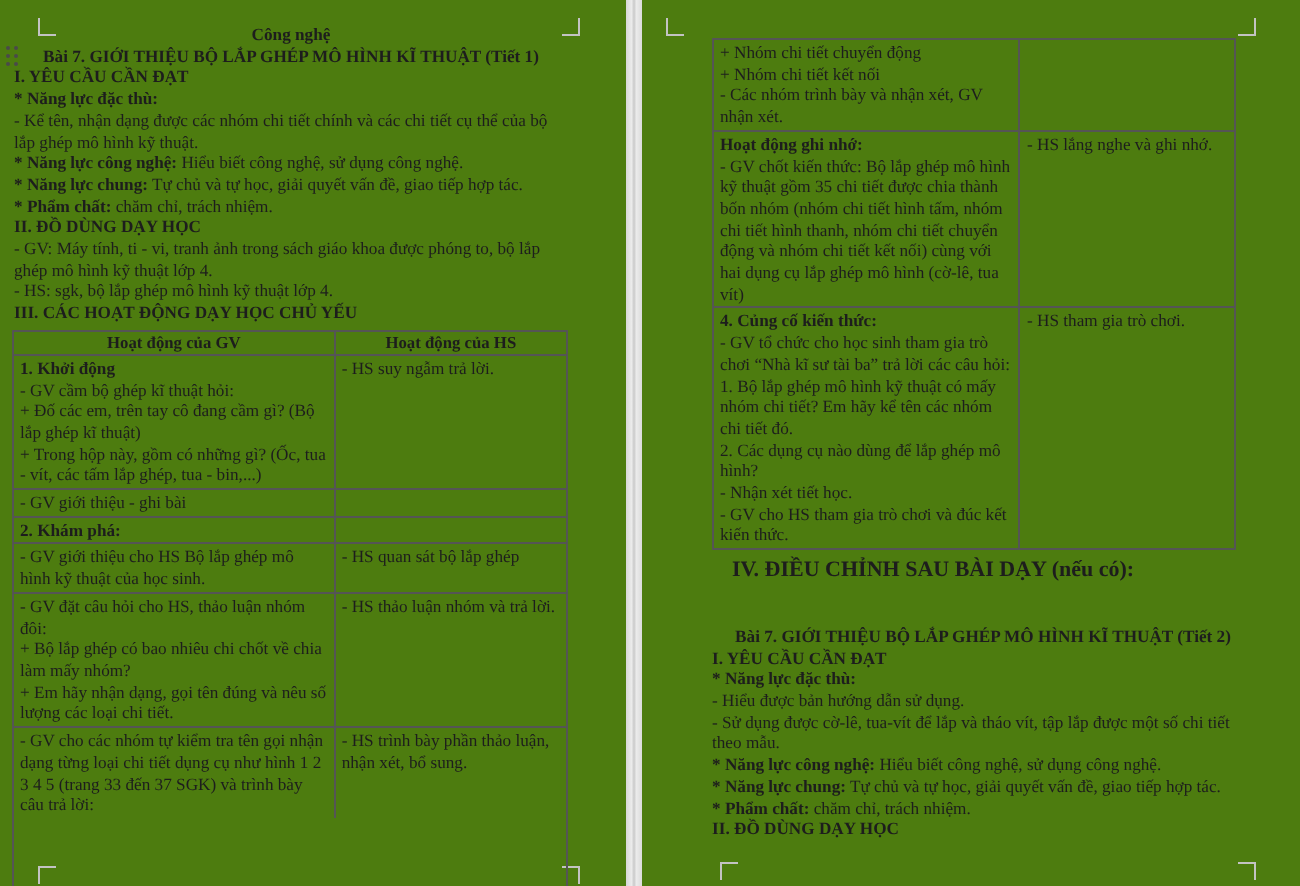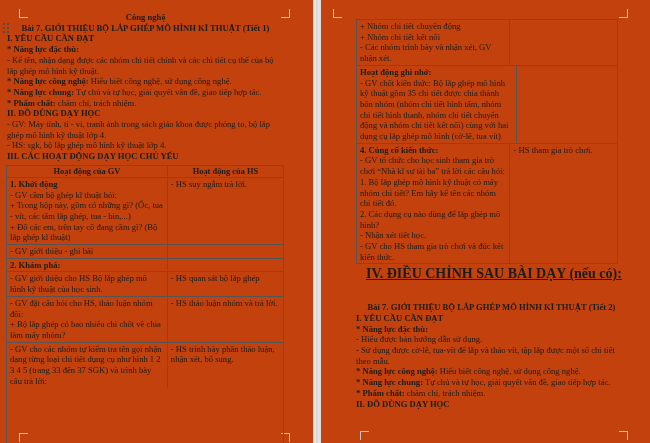--- a/index.html
+++ b/index.html
@@ -2,21 +2,21 @@
 <html><head>
 <meta charset="utf-8">
 <style>
   html,body{margin:0;padding:0;}
   body{
     width:650px;height:443px;overflow:hidden;position:relative;
     background:#e7e7e7;
     font-family:"Liberation Serif","DejaVu Serif",serif;
     color:#1d1d1d;
   }
-  .page{position:absolute;top:0;height:443px;background:#c2410c;}
+  .page{position:absolute;top:0;height:443px;background:#4d7c0f;}
   .page1{left:0;width:313px;}
   .page2{left:321px;width:329px;}
   .gap{position:absolute;top:0;left:313px;width:8px;height:443px;
        background:linear-gradient(to right,#d7d7d7,#ebebeb 35%,#c9c9c9 50%,#ebebeb 65%,#dbdbdb);}
   .edge-strip{position:absolute;left:0;top:0;width:2px;height:443px;background:#dcdcdc;}
 
   
   .crop{position:absolute;width:8px;height:8px;}
   .crop.tl{border-left:1px solid #c3c3c3;border-bottom:1px solid #c3c3c3;}
   .crop.tr{border-right:1px solid #c3c3c3;border-bottom:1px solid #c3c3c3;}
@@ -42,21 +42,21 @@
   .trow + .trow{border-top:1px solid #555;}
   .tcell{padding:1px 3px;box-sizing:border-box;}
   .tcell p{margin:0;}
   .tcell .b{font-weight:bold;text-align:right;}
   .t1 .c1{width:162px;border-right:1px solid #555;}
   .t1 .c2{width:116px;}
   .t2 .c1{width:160px;border-right:1px solid #555;}
   .t2 .c2{width:111px;}
   .th{font-weight:bold;text-align:center;}
 
-  .iv{margin:0;margin-top:5px;font-size:14px;line-height:10.7px;font-weight:bold;text-indent:10px;text-decoration:underline;}
+  .iv{margin:0;margin-top:5px;font-size:11px;line-height:10.7px;font-weight:bold;text-indent:10px;}
   #p2body{margin-top:22px;}
 </style>
 </head>
 <body>
 
 <div>
   <div class="edge-strip"></div>
 
   <div class="page page1">
     <div class="dots">
@@ -89,22 +89,22 @@
         </div>
       <div class="dtable t1" id="p1table">
         <div class="trow">
           <div class="tcell c1 th">Hoạt động của GV</div>
           <div class="tcell c2 th">Hoạt động của HS</div>
         </div>
       <div class="trow">
             <div class="tcell c1">
               <p class="blk"><span class="b">1. Khởi động</span></p>
               <p class="blk"><span>- GV cầm bộ ghép kĩ thuật hỏi:</span></p>
+              <p class="blk"><span>+ Đố các em, trên tay cô đang cầm gì? (Bộ lắp ghép kĩ thuật)</span></p>
               <p class="blk"><span>+ Trong hộp này, gồm có những gì? (Ốc, tua - vít, các tấm lắp ghép, tua - bin,...)</span></p>
-              <p class="blk"><span>+ Đố các em, trên tay cô đang cầm gì? (Bộ lắp ghép kĩ thuật)</span></p>
             </div>
             <div class="tcell c2">
               <p class="blk"><span>- HS suy ngẫm trả lời.</span></p>
             </div>
           </div>
           <div class="trow">
             <div class="tcell c1">
               <p class="blk"><span>- GV giới thiệu - ghi bài</span></p>
             </div>
             <div class="tcell c2"></div>
@@ -120,20 +120,21 @@
               <p class="blk"><span>- GV giới thiệu cho HS Bộ lắp ghép mô hình kỹ thuật của học sinh.</span></p>
             </div>
             <div class="tcell c2">
               <p class="blk"><span>- HS quan sát bộ lắp ghép</span></p>
             </div>
           </div>
           <div class="trow">
             <div class="tcell c1">
               <p class="blk"><span>- GV đặt câu hỏi cho HS, thảo luận nhóm đôi:</span></p>
               <p class="blk"><span>+ Bộ lắp ghép có bao nhiêu chi chốt về chia làm mấy nhóm?</span></p>
+              <p class="blk"><span>+ Em hãy nhận dạng, gọi tên đúng và nêu số lượng các loại chi tiết.</span></p>
             </div>
             <div class="tcell c2">
               <p class="blk"><span>- HS thảo luận nhóm và trả lời.</span></p>
             </div>
           </div>
           <div class="trow">
             <div class="tcell c1">
               <p class="blk"><span>- GV cho các nhóm tự kiểm tra tên gọi nhận dạng từng loại chi tiết dụng cụ như hình 1 2 3 4 5 (trang 33 đến 37 SGK) và trình bày câu trả lời:</span></p>
             </div>
             <div class="tcell c2">
@@ -159,20 +160,23 @@
               <p class="blk"><span>+ Nhóm chi tiết chuyển động</span></p>
               <p class="blk"><span>+ Nhóm chi tiết kết nối</span></p>
               <p class="blk"><span>- Các nhóm trình bày và nhận xét, GV nhận xét.</span></p>
             </div>
             <div class="tcell c2"></div>
           </div>
           <div class="trow">
             <div class="tcell c1">
               <p class="blk"><span class="b">Hoạt động ghi nhớ:</span></p>
               <p class="blk"><span>- GV chốt kiến thức: Bộ lắp ghép mô hình kỹ thuật gồm 35 chi tiết được chia thành bốn nhóm (nhóm chi tiết hình tấm, nhóm chi tiết hình thanh, nhóm chi tiết chuyển động và nhóm chi tiết kết nối) cùng với hai dụng cụ lắp ghép mô hình (cờ-lê, tua vít)</span></p>
+            </div>
+            <div class="tcell c2">
+              <p class="blk"><span>- HS lắng nghe và ghi nhớ.</span></p>
             </div>
           </div>
           <div class="trow">
             <div class="tcell c1">
               <p class="blk"><span class="b">4. Củng cố kiến thức:</span></p>
               <p class="blk"><span>- GV tổ chức cho học sinh tham gia trò chơi “Nhà kĩ sư tài ba” trả lời các câu hỏi:</span></p>
               <p class="blk"><span>1. Bộ lắp ghép mô hình kỹ thuật có mấy nhóm chi tiết? Em hãy kể tên các nhóm chi tiết đó.</span></p>
               <p class="blk"><span>2. Các dụng cụ nào dùng để lắp ghép mô hình?</span></p>
               <p class="blk"><span>- Nhận xét tiết học.</span></p>
               <p class="blk"><span>- GV cho HS tham gia trò chơi và đúc kết kiến thức.</span></p>

